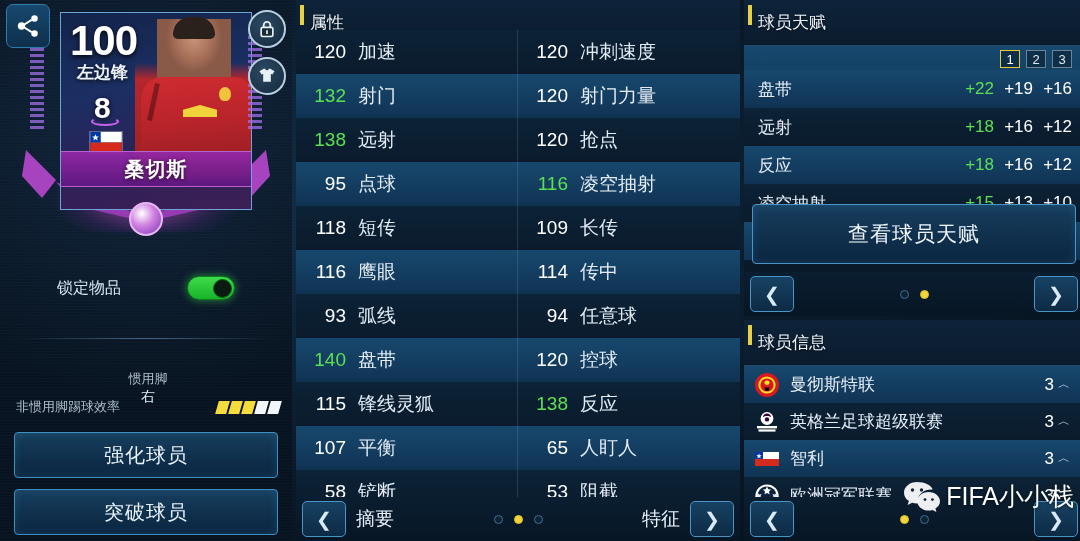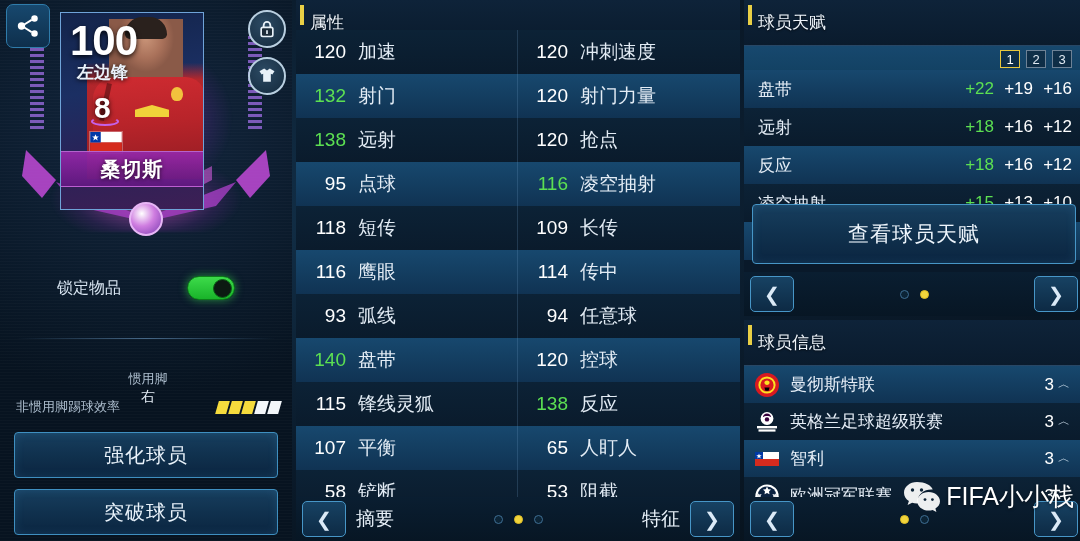--- a/index.html
+++ b/index.html
@@ -54,21 +54,21 @@
     position: absolute; left: -28px; top: -6px;
     width: 256px; height: 236px;
     background:
       radial-gradient(ellipse 120px 110px at 50% 52%, rgba(196,70,210,.55) 0%, rgba(120,40,170,.25) 45%, rgba(40,20,80,0) 72%),
       radial-gradient(ellipse 128px 60px at 50% 86%, rgba(236,90,220,.6) 0%, rgba(140,40,170,.18) 55%, rgba(0,0,0,0) 75%);
     filter: blur(1px);
   }
   .card-spikes { position: absolute; left: -26px; top: 120px; width: 252px; height: 100px; }
   .card-body {
     position: absolute; left: 14px; top: 10px;
-    width: 144px; height: 198px;
+    width: 192px; height: 198px;
     background: linear-gradient(170deg,#13244a 0%,#1b2f63 38%,#2a2257 68%,#3d1f55 100%);
     border: 1px solid #6fa3d8;
     overflow: hidden;
   }
   .card-photo {
     position: absolute; right: -4px; top: 0px;
     width: 120px; height: 166px;
     background:
       radial-gradient(ellipse 28px 34px at 50% 22%, #c99478 0%, #a9715a 60%, #8a5a48 100%) no-repeat,
       linear-gradient(180deg, rgba(0,0,0,0) 30%, #b4272c 40%, #9d1f25 100%);

